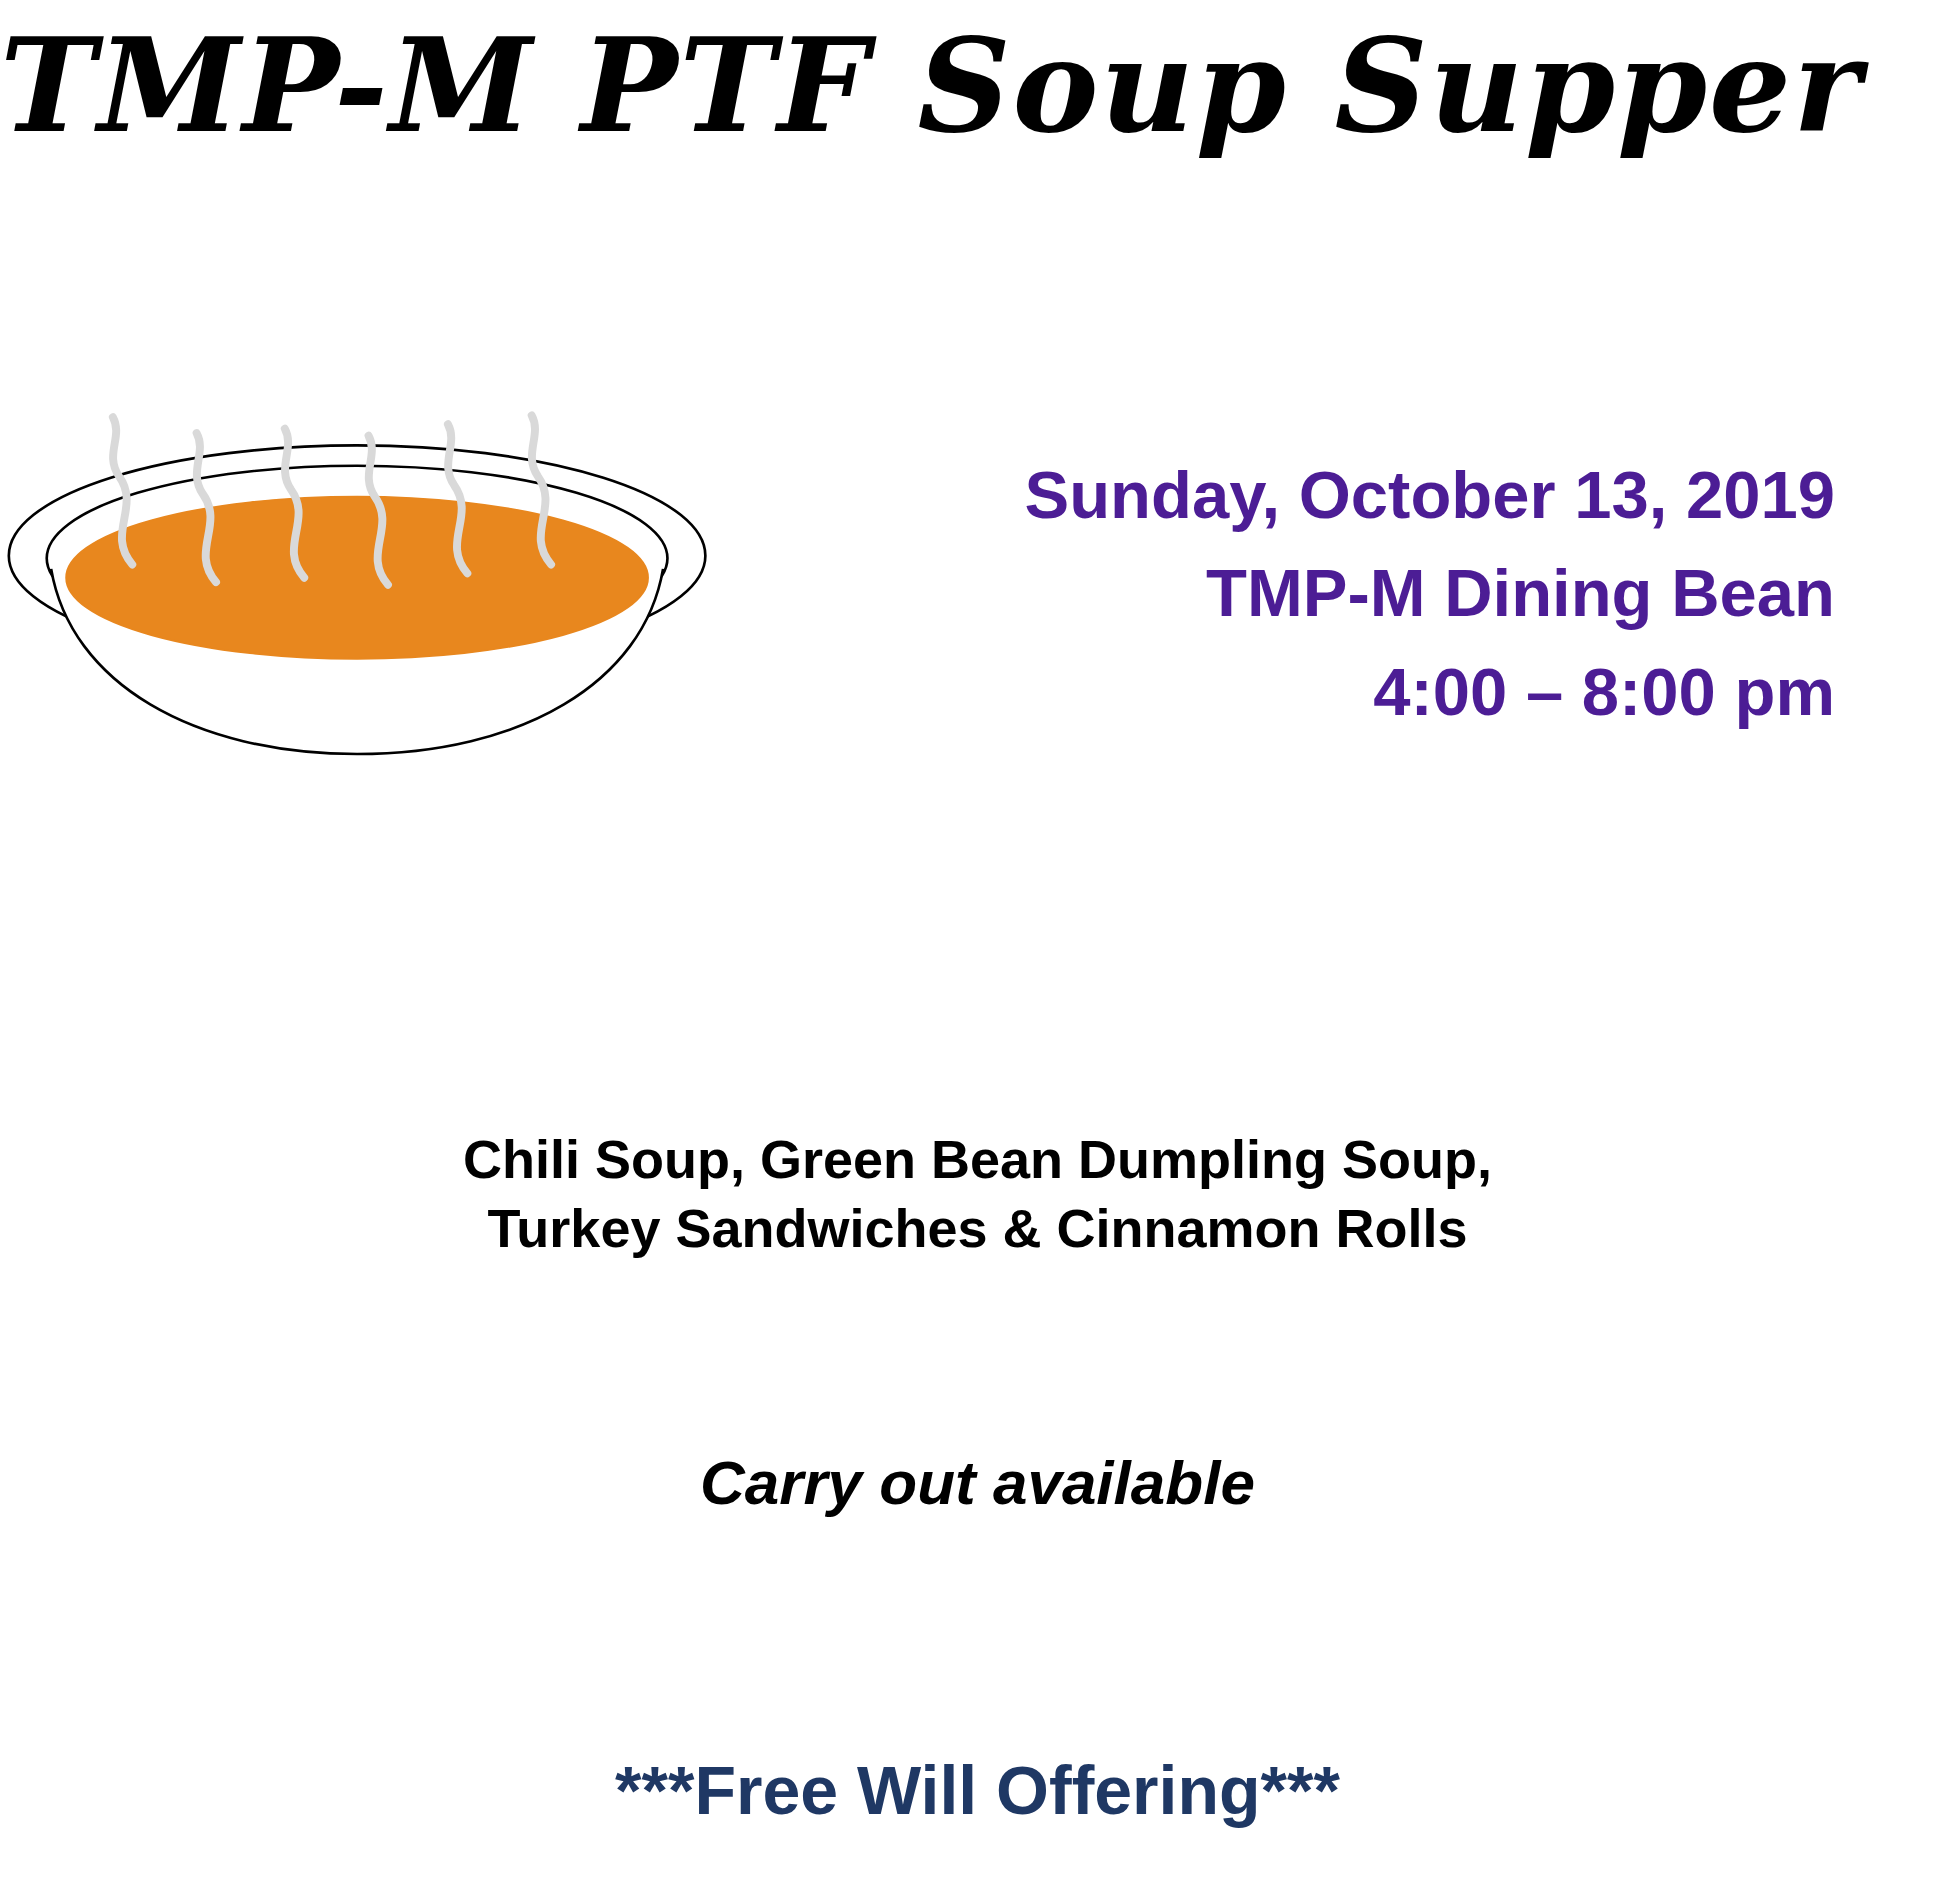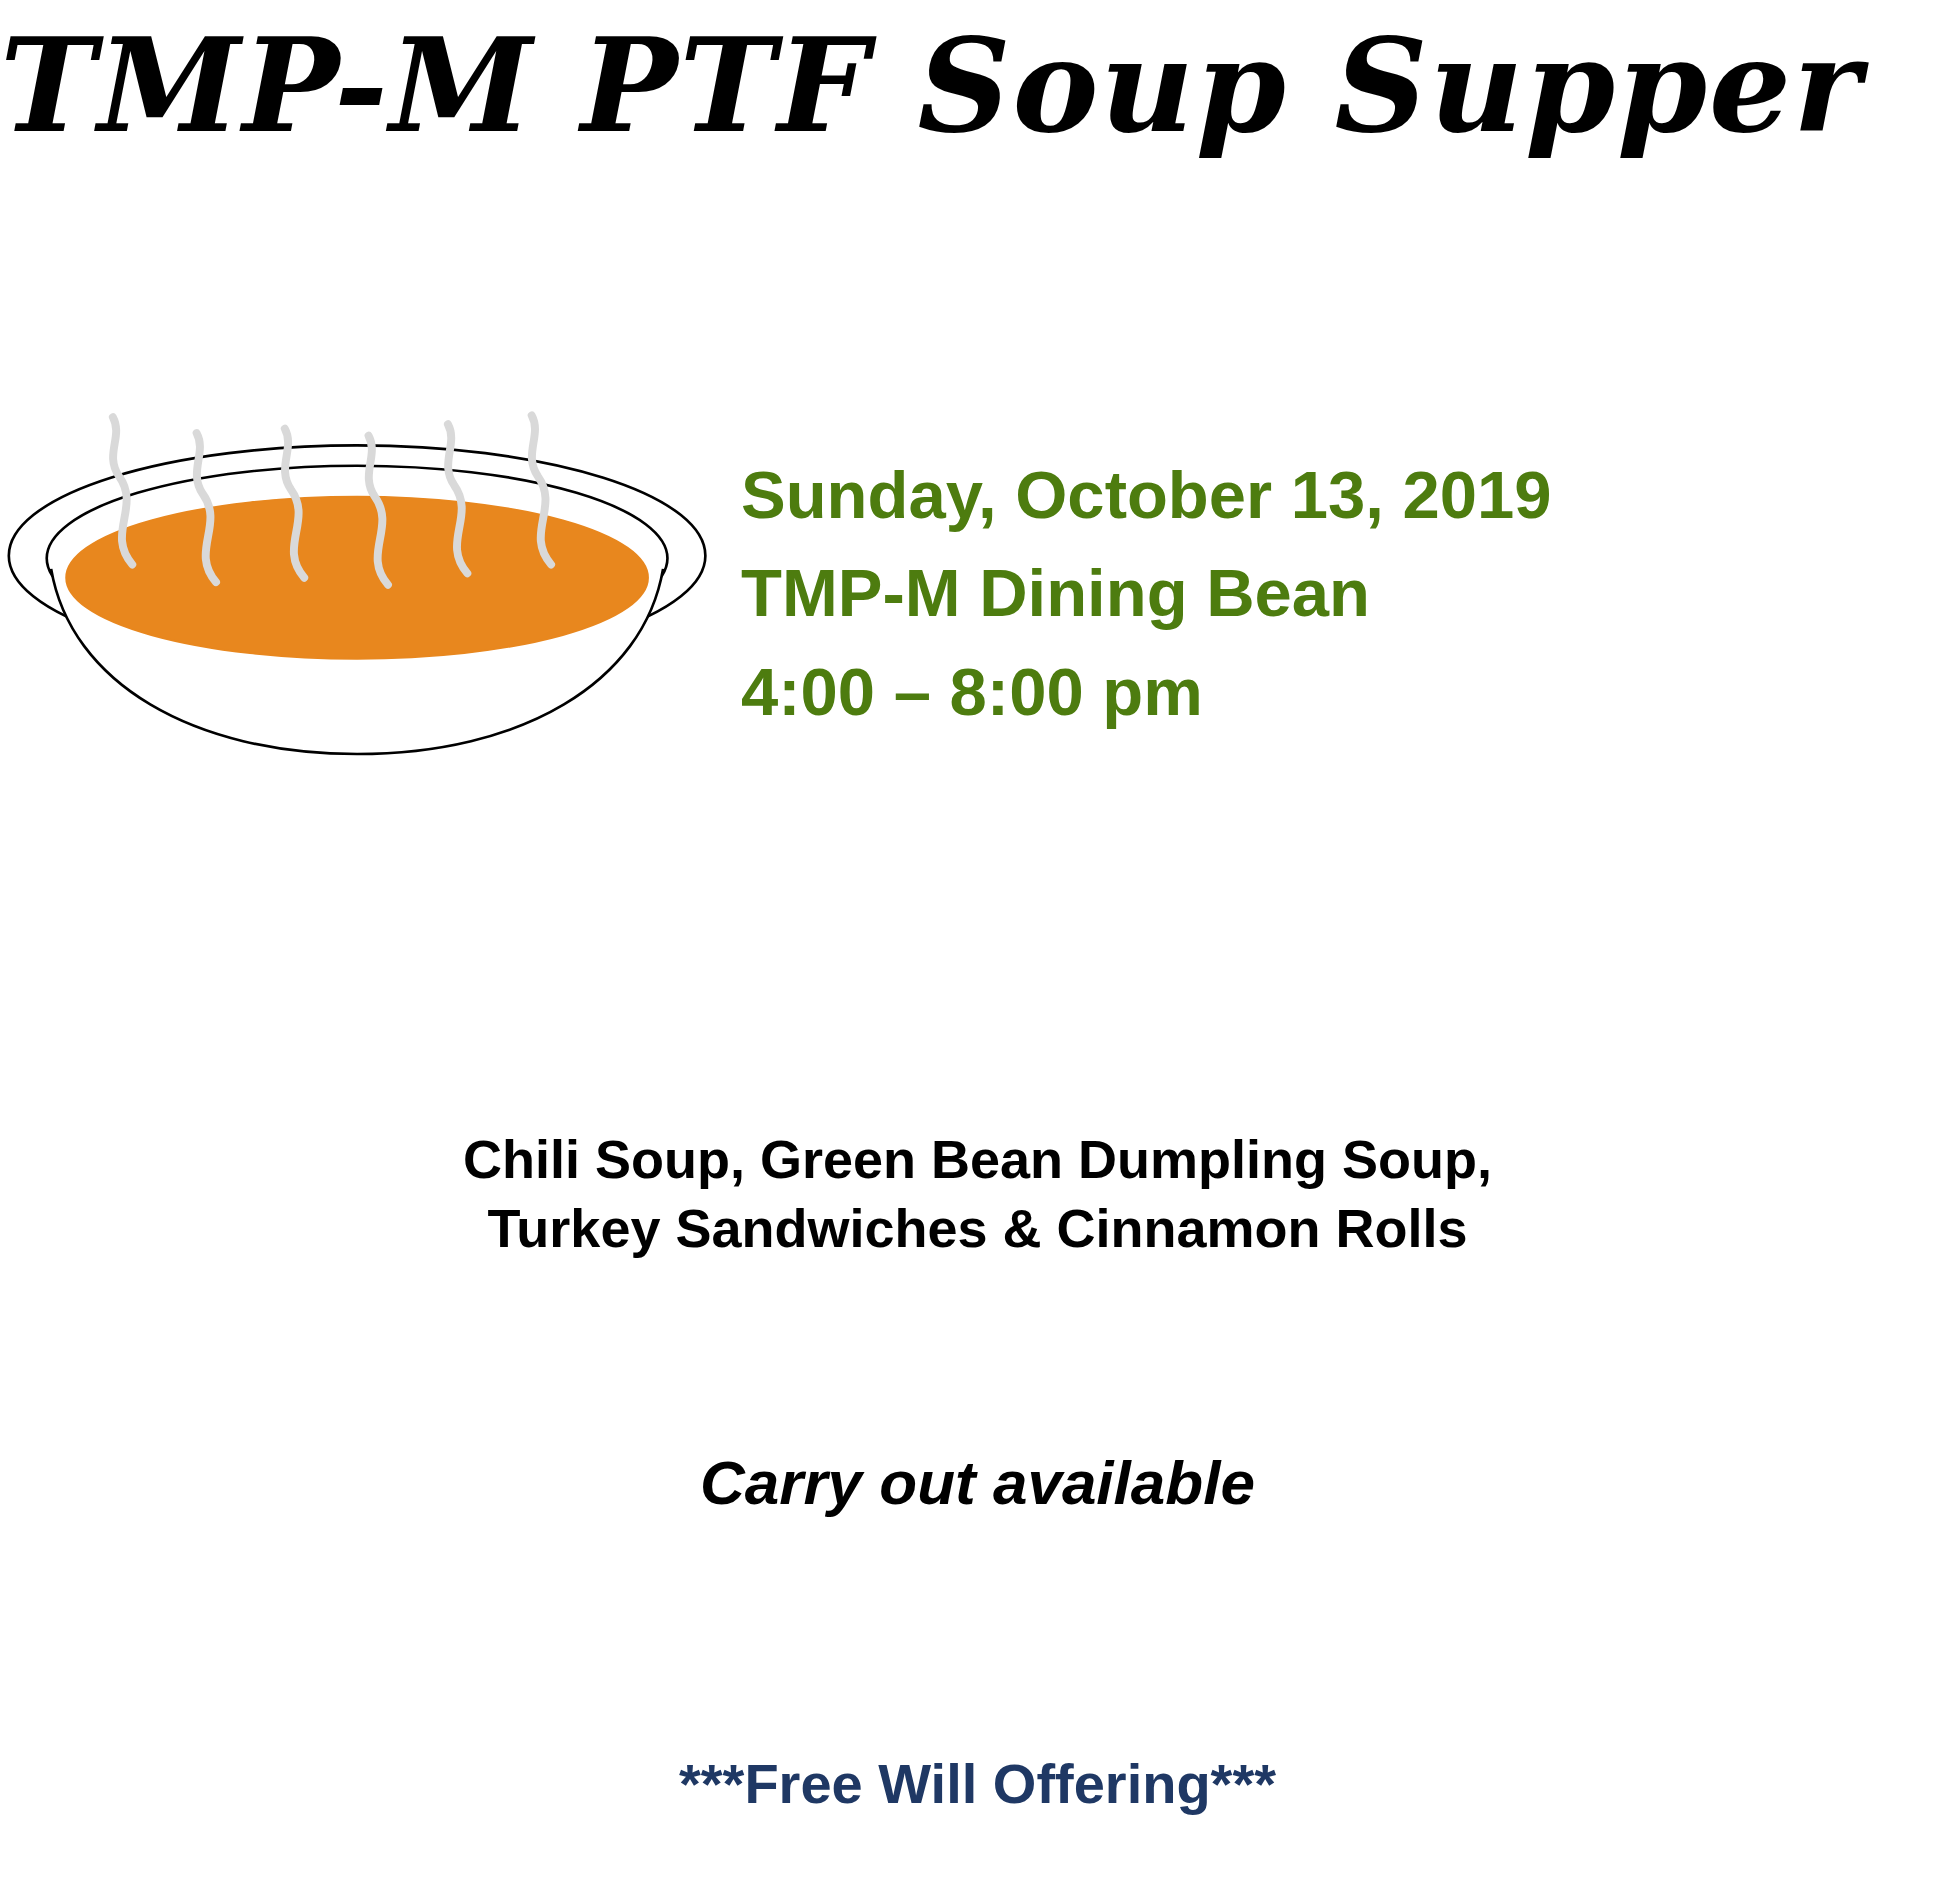--- a/index.html
+++ b/index.html
@@ -52,25 +52,25 @@
   .bowl-wrap svg {
     display: block;
   }
 
   
   .details {
     position: absolute;
     left: 741px;
     top: 446px;
     width: 1094px;
-    text-align: left;
+    text-align: right;
     font-weight: bold;
     font-size: 67px;
     line-height: 1.47;
-    color: #4d7c0f;
+    color: #4c1d95;
   }
   .details .line {
     display: block;
     white-space: nowrap;
   }
 
   
   .menu {
     position: absolute;
     left: 53px;
@@ -102,21 +102,21 @@
   }
 
   
   .offering {
     position: absolute;
     left: 0px;
     top: 1751px;
     width: 1955px;
     text-align: center;
     font-weight: bold;
-    font-size: 56px;
+    font-size: 68px;
     color: #1F3864;
     white-space: nowrap;
   }
 </style>
 </head>
 <body>
 
 <div class="poster">
 
   <div class="title">TMP-M PTF Soup Supper</div>

